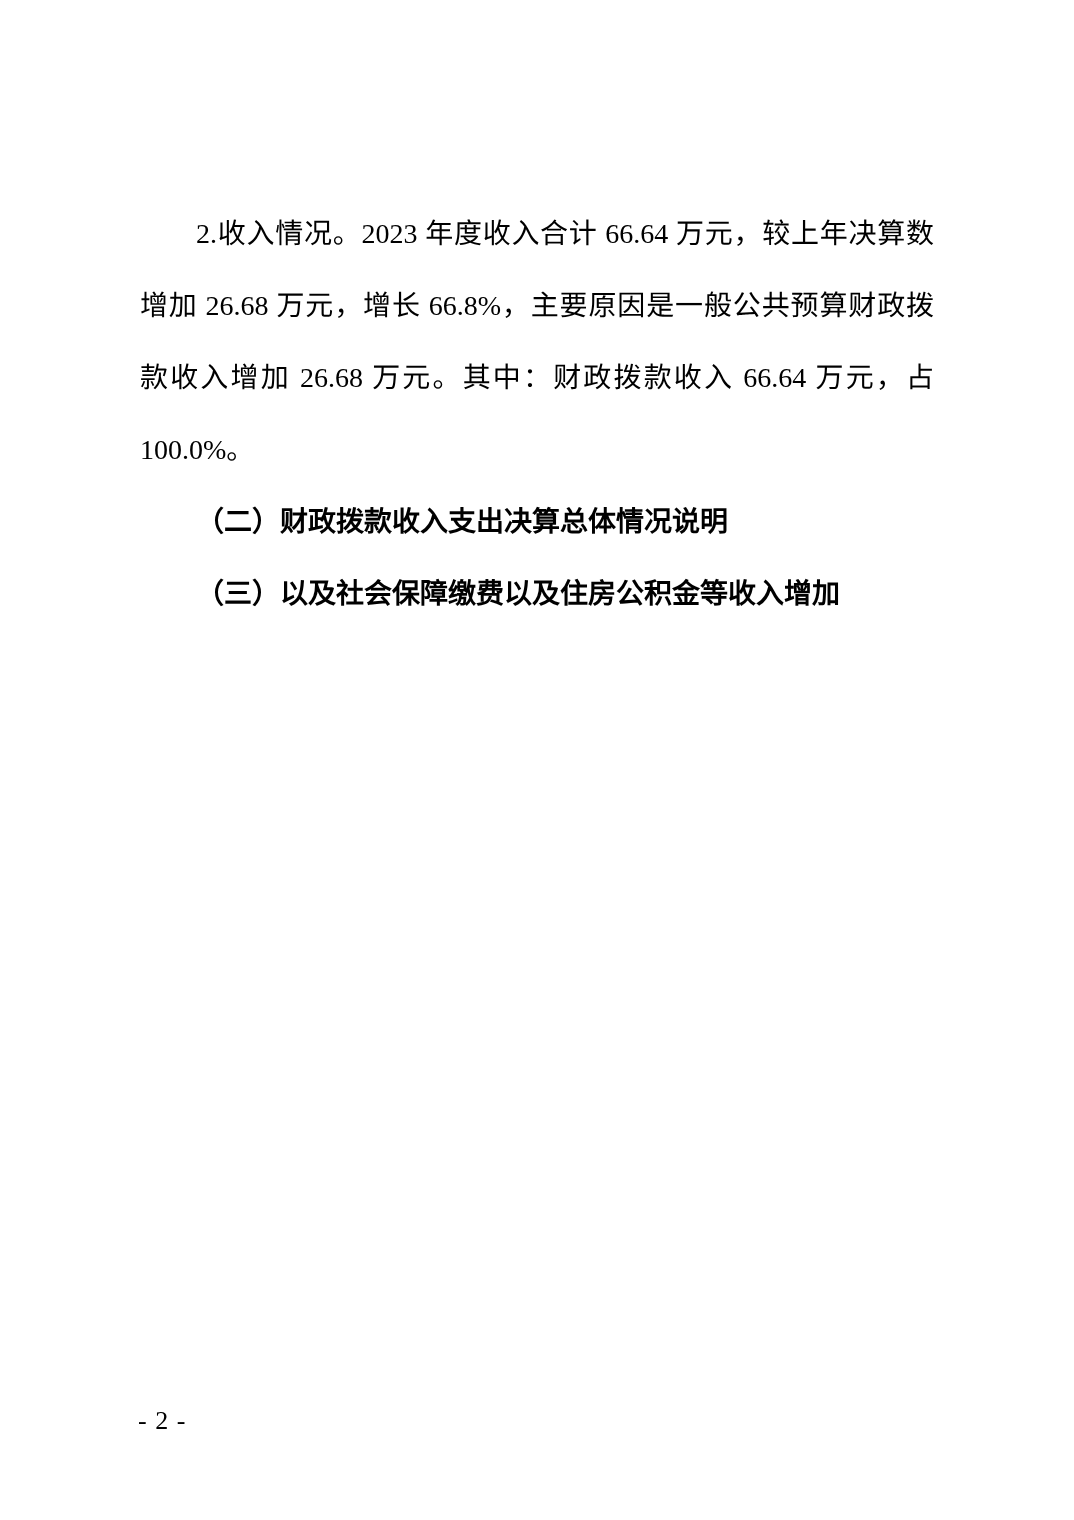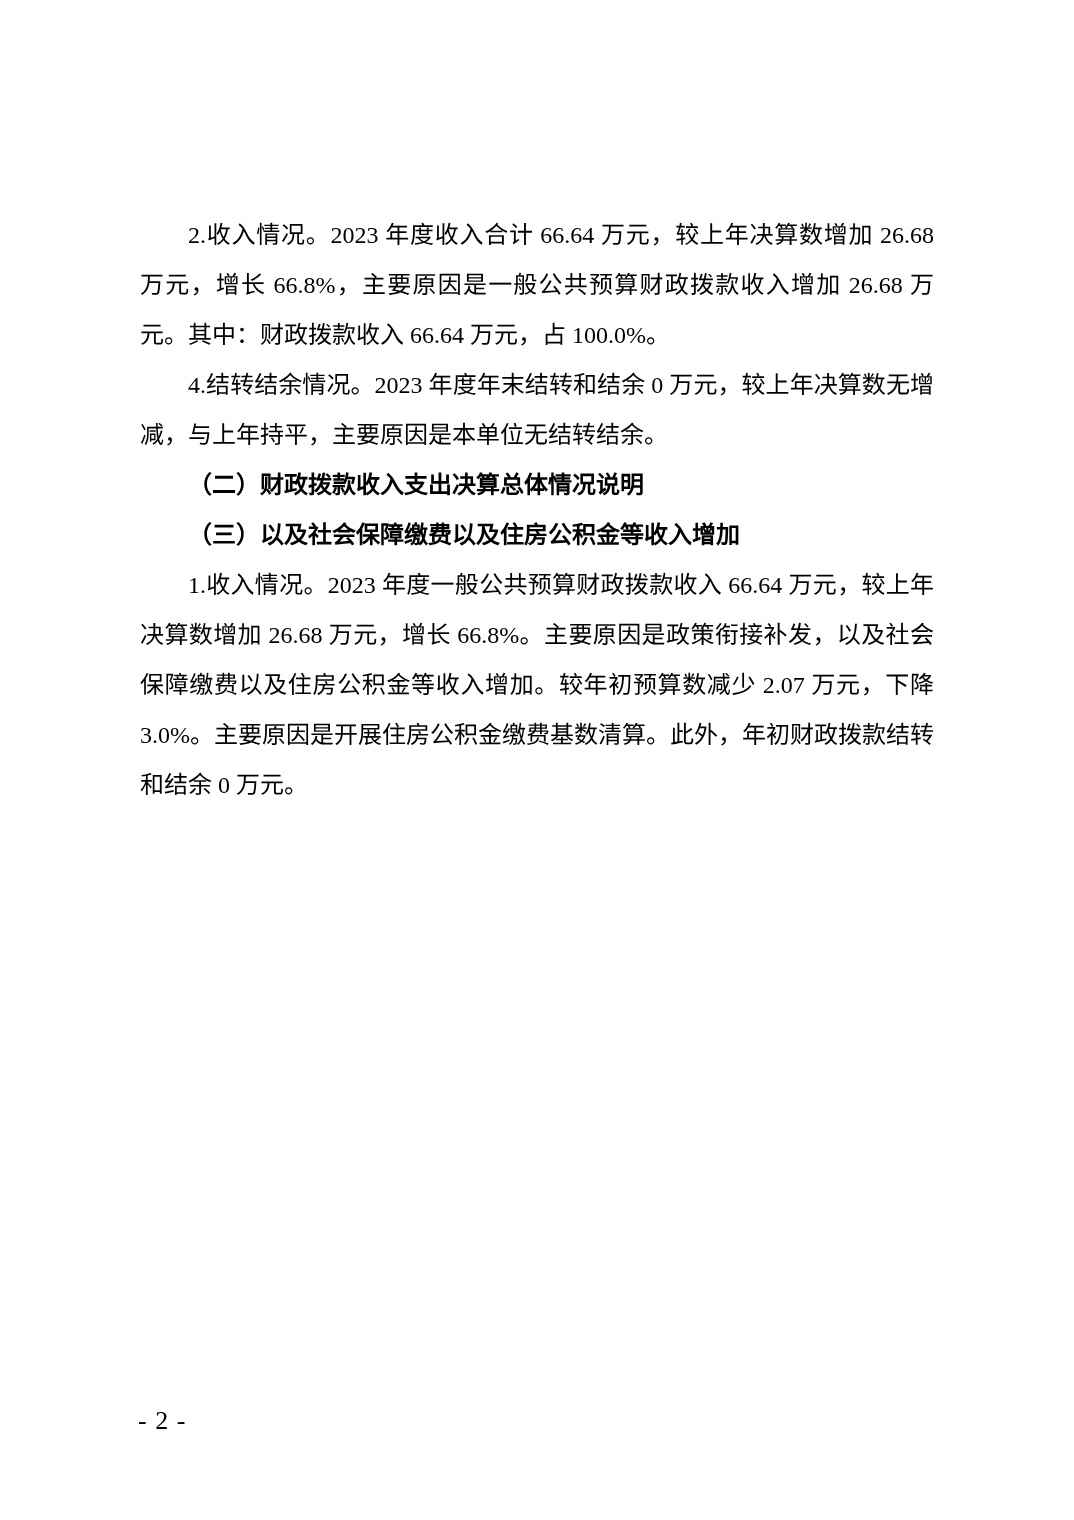--- a/index.html
+++ b/index.html
@@ -13,24 +13,24 @@
     height: 1520px;
     margin: 0 auto;
     background: #ffffff;
     color: #000000;
     font-family: "Liberation Serif", "DejaVu Serif", serif;
     overflow: hidden;
   }
   .content {
     position: absolute;
     left: 140px;
-    top: 210px;
+    top: 198px;
     width: 794px;
-    font-size: 24px;
-    line-height: 50px;
+    font-size: 28px;
+    line-height: 72px;
     text-align: justify;
     text-justify: inter-ideograph;
   }
   .content p {
     margin: 0;
     padding: 0;
     text-indent: 2em;
   }
   .content p.heading {
     font-weight: bold;
@@ -44,21 +44,19 @@
     letter-spacing: 1px;
   }
 </style>
 </head>
 <body>
 
 <div class="page">
 
   <div class="content">
     <p class="body">2.收入情况。2023 年度收入合计 66.64 万元，较上年决算数增加 26.68 万元，增长 66.8%，主要原因是一般公共预算财政拨款收入增加 26.68 万元。其中：财政拨款收入 66.64 万元，占 100.0%。</p>
-    <p class="body">4.结转结余情况。2023 年度年末结转和结余 0 万元，较上年决算数无增减，与上年持平，主要原因是本单位无结转结余。</p>
     <p class="heading">（二）财政拨款收入支出决算总体情况说明</p>
     <p class="heading">（三）以及社会保障缴费以及住房公积金等收入增加</p>
-    <p class="body">1.收入情况。2023 年度一般公共预算财政拨款收入 66.64 万元，较上年决算数增加 26.68 万元，增长 66.8%。主要原因是政策衔接补发，以及社会保障缴费以及住房公积金等收入增加。较年初预算数减少 2.07 万元，下降 3.0%。主要原因是开展住房公积金缴费基数清算。此外，年初财政拨款结转和结余 0 万元。</p>
   </div>
 
   <div class="footer">- 2 -</div>
 
 </div>
 
 </body></html>

